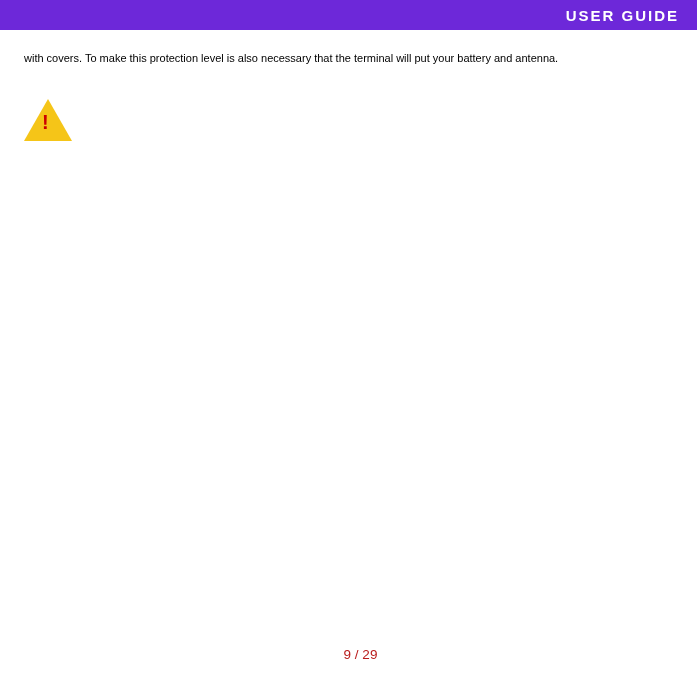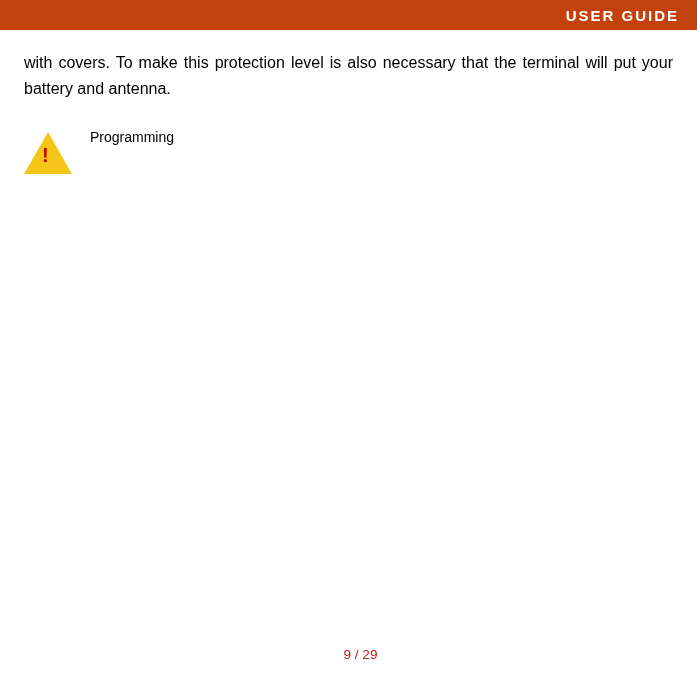--- a/index.html
+++ b/index.html
@@ -13,42 +13,42 @@
       height: 680px;
       background: #ffffff;
       font-family: Arial, sans-serif;
       font-size: 14px;
       color: #000000;
       position: relative;
       overflow: hidden;
     }
 
     .header-bar {
-      background-color: #c2410c;
+      background-color: #6d28d9;
       width: 100%;
       height: 30px;
       display: flex;
       align-items: center;
       justify-content: flex-end;
       padding-right: 18px;
     }
 
     .header-title {
       color: #ffffff;
       font-size: 15px;
       font-weight: bold;
       letter-spacing: 2px;
     }
 
     .content-area {
       padding: 20px 24px 20px 24px;
     }
 
     .intro-text {
-      font-size: 16px;
+      font-size: 11px;
       line-height: 1.6;
       text-align: justify;
       margin-bottom: 28px;
     }
 
     .warning-block {
       display: flex;
       align-items: flex-start;
       gap: 18px;
       margin-top: 10px;
@@ -119,21 +119,20 @@
 
   <p class="intro-text">with  covers.  To  make  this  protection  level  is  also  necessary  that  the  terminal  will  put  your battery and antenna.</p>
 
   <div class="warning-block">
 
     <div class="warning-icon-wrap">
       <div class="warning-icon"></div>
     </div>
 
     <div class="warning-text-block">
-      <div class="warning-title">Programming</div>
     </div>
 
   </div>
 
 </div>
 
 <div class="footer">
   <span>9 / 29</span>
 </div>
 

